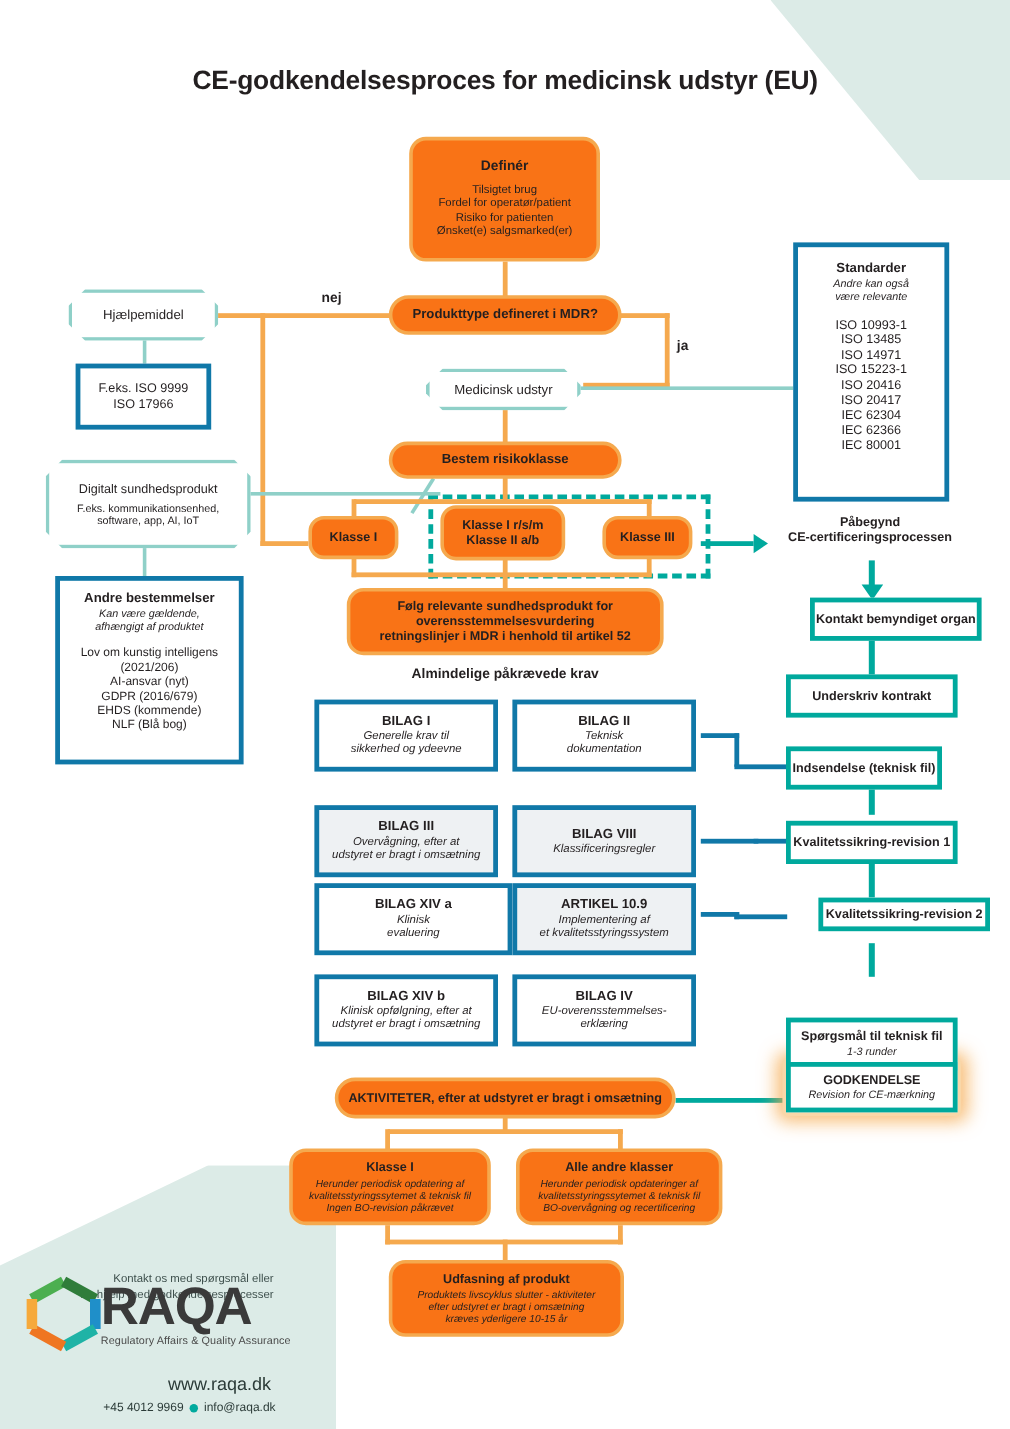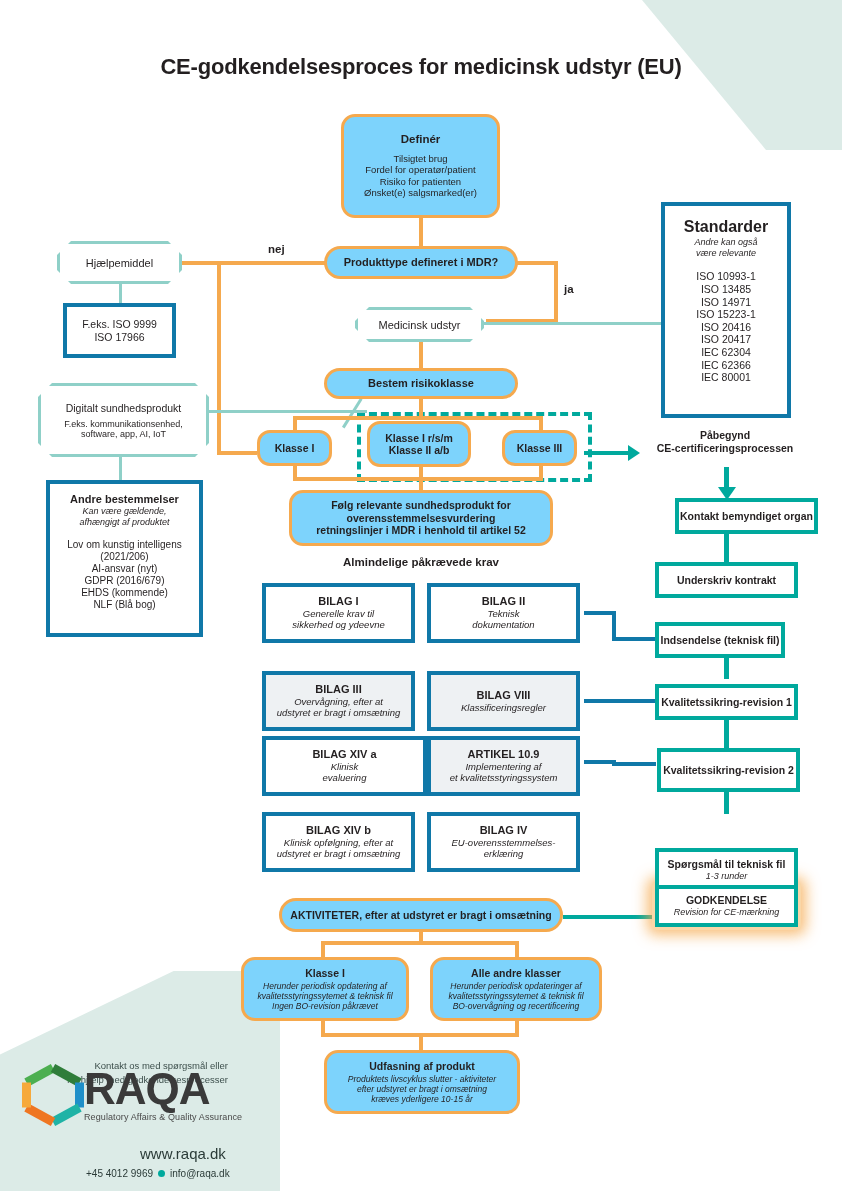--- a/index.html
+++ b/index.html
@@ -19,21 +19,21 @@
     clip-path:polygon(50% 0%,100% 0%,100% 100%,100% 100%,62% 100%,0% 0%);
   }
   #bg-bottom-left{
     left:0;bottom:0;width:280px;height:220px;
     clip-path:polygon(0% 38%,62% 0%,100% 0%,100% 100%,0% 100%);
   }
 
   
   .node{position:absolute;box-sizing:border-box;display:flex;flex-direction:column;
         align-items:center;justify-content:center;text-align:center;z-index:5;
-        background:#7dd3fc;}
+        background:#f97316;}
   .node .t{font-weight:bold;line-height:1.18;}
   .node .s{line-height:1.2;}
   .node .i{font-style:italic;line-height:1.2;}
 
   
   .orange{border:3.5px solid #f5a94e;border-radius:14px;}
   
   .tealbox{border:4px solid #00a99d;background:#ffffff;}
   
   .blue{border:4px solid #1078a8;background:#ffffff;}
@@ -188,21 +188,21 @@
   </div>
 
   <div class="octa-wrap" style="left:355px;top:307px;width:129px;height:35px;">
     <div class="octa" style="position:absolute;inset:0;"></div>
     <div class="inner">
         <div class="t" style="font-size:11px;">Medicinsk udstyr</div>
       </div>
   </div>
 
   <div class="node blue" style="left:661px;top:202px;width:130px;height:216px;justify-content:flex-start;padding-top:12px;">
-    <div class="t" style="font-size:16px;">Standarder</div>
+    <div class="t" style="font-size:11px;">Standarder</div>
     <div class="i" style="font-size:9px;">Andre kan også</div>
     <div class="i" style="font-size:9px;">være relevante</div>
     <div style="height:12px;"></div>
     <div class="s" style="font-size:10.5px;">ISO 10993-1</div>
     <div class="s" style="font-size:10.5px;">ISO 13485</div>
     <div class="s" style="font-size:10.5px;">ISO 14971</div>
     <div class="s" style="font-size:10.5px;">ISO 15223-1</div>
     <div class="s" style="font-size:10.5px;">ISO 20416</div>
     <div class="s" style="font-size:10.5px;">ISO 20417</div>
     <div class="s" style="font-size:10.5px;">IEC 62304</div>
@@ -312,21 +312,21 @@
   </div>
   <div class="node tealbox" style="left:655px;top:562px;width:143px;height:36px;">
     <div class="t" style="font-size:10.5px;">Underskriv kontrakt</div>
   </div>
   <div class="node tealbox" style="left:655px;top:622px;width:130px;height:36px;">
     <div class="t" style="font-size:10.5px;">Indsendelse (teknisk fil)</div>
   </div>
   <div class="node tealbox" style="left:655px;top:684px;width:143px;height:36px;">
     <div class="t" style="font-size:10.5px;">Kvalitetssikring-revision 1</div>
   </div>
-  <div class="node tealbox" style="left:657px;top:748px;width:143px;height:44px;">
+  <div class="node tealbox" style="left:682px;top:748px;width:143px;height:28px;">
     <div class="t" style="font-size:10.5px;">Kvalitetssikring-revision 2</div>
   </div>
   <div class="node tealbox" style="left:655px;top:848px;width:143px;height:44px;">
     <div class="t" style="font-size:10.5px;">Spørgsmål til teknisk fil</div>
     <div class="i" style="font-size:9px;">1-3 runder</div>
   </div>
   <div id="godk-glow" style="left:652px;top:882px;width:149px;height:48px;"></div>
   <div class="node tealbox" style="left:655px;top:885px;width:143px;height:42px;">
     <div class="t" style="font-size:10.5px;">GODKENDELSE</div>
     <div class="i" style="font-size:9px;">Revision for CE-mærkning</div>

